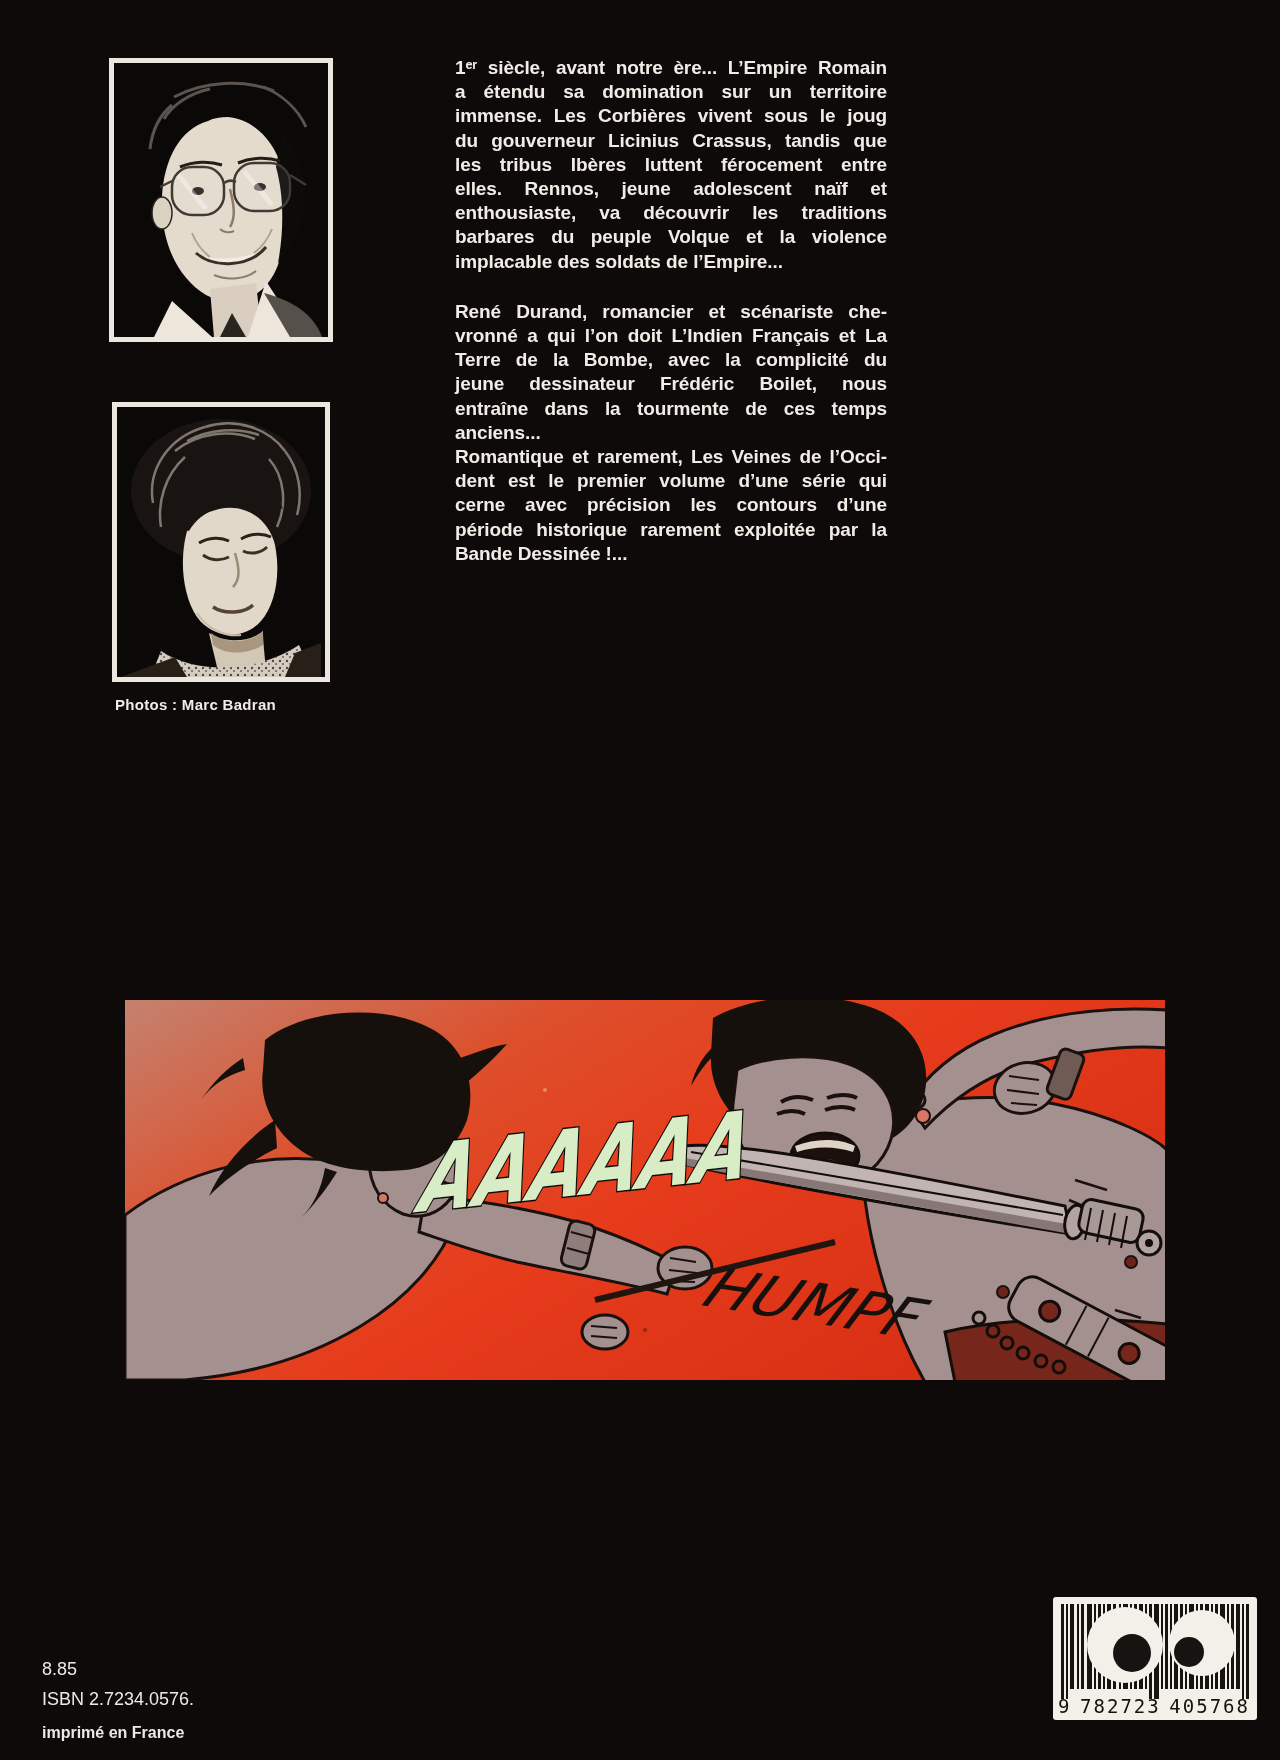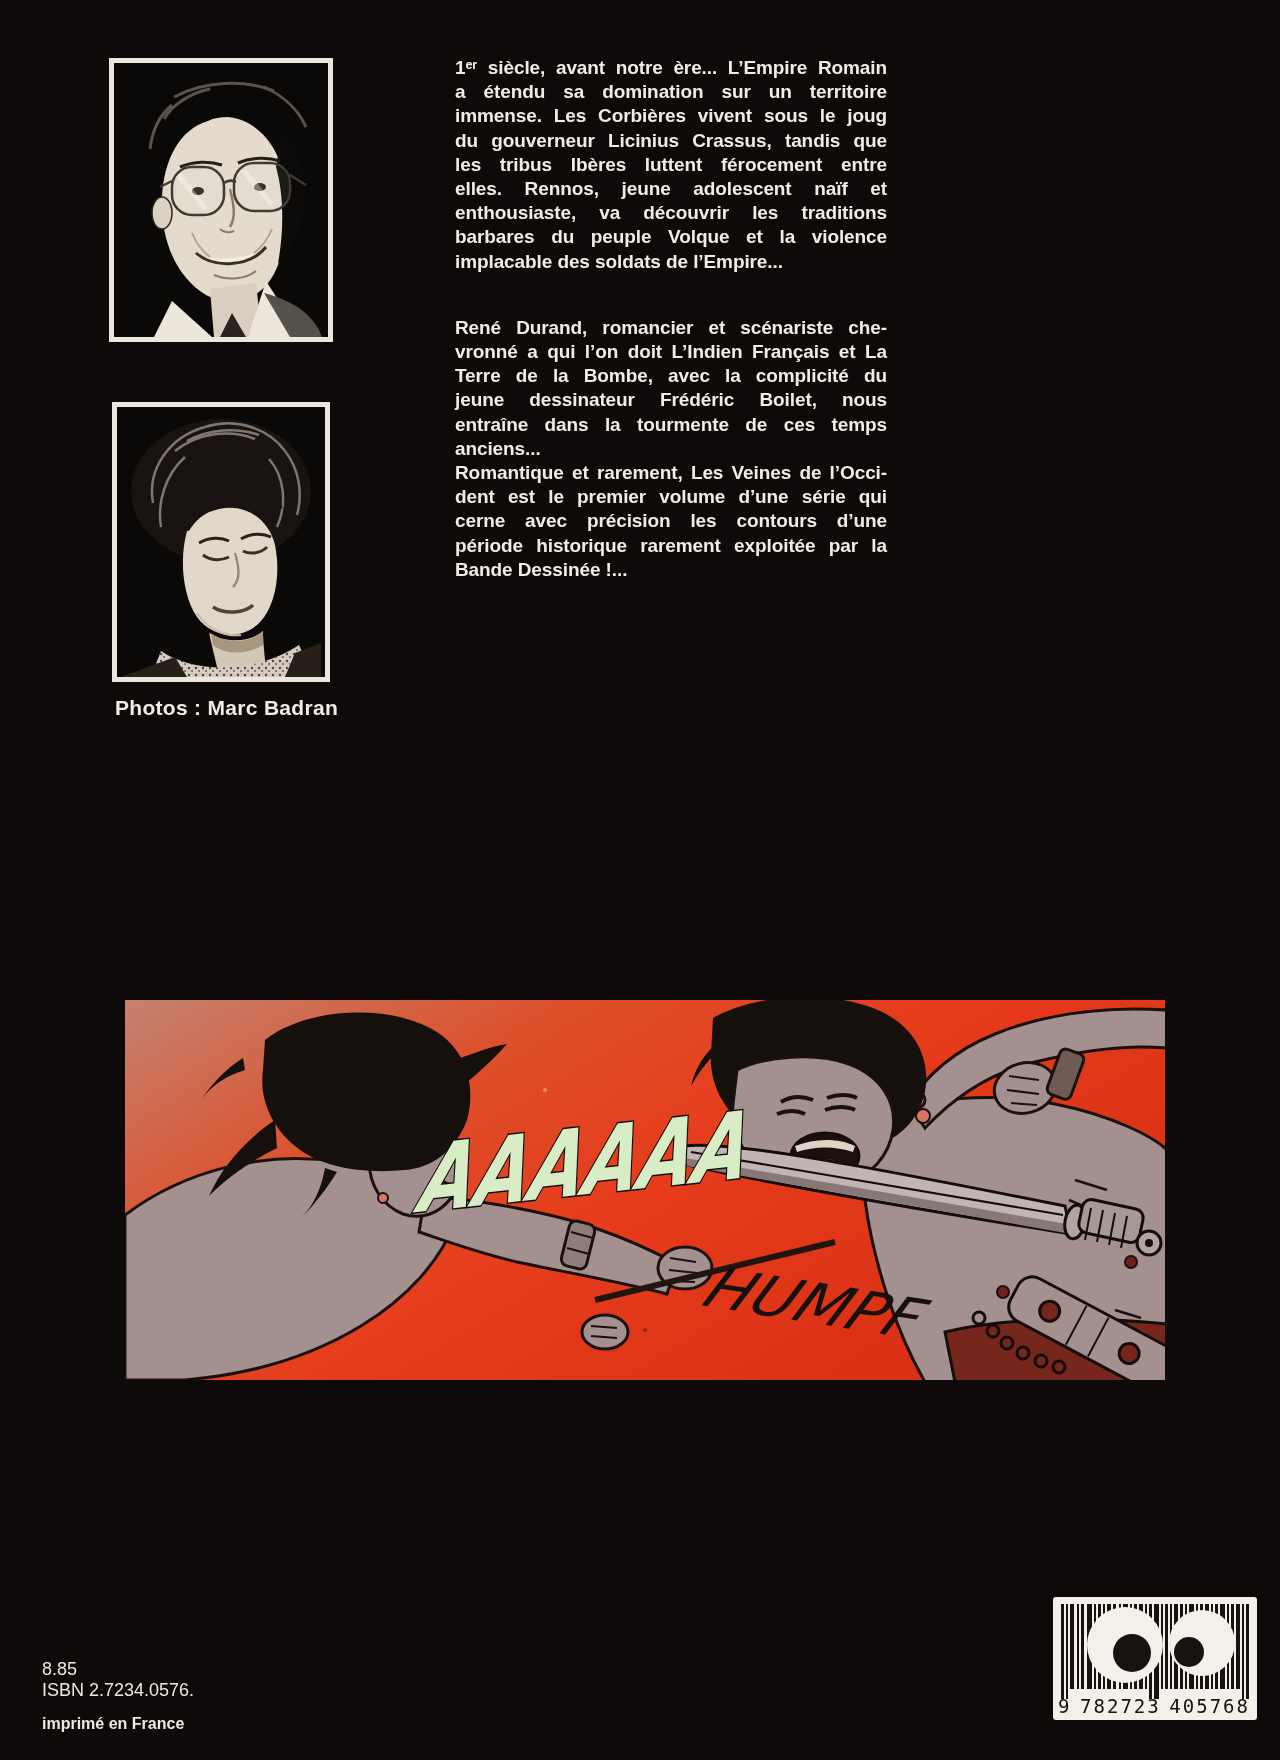--- a/index.html
+++ b/index.html
@@ -8,37 +8,37 @@
     background:#0e0a09;
     font-family:"Liberation Sans","DejaVu Sans",sans-serif;
   }
   
   .photo{position:absolute;background:#ece7de;padding:5px;box-sizing:border-box;}
   .photo svg{display:block;background:#0b0908;}
   #photo1{left:109px;top:58px;width:224px;height:284px;}
   #photo2{left:112px;top:402px;width:218px;height:280px;}
   .photo-caption{
     position:absolute;left:115px;top:696px;
-    color:#f1ede6;font-size:21px;font-weight:700;letter-spacing:.3px;
+    color:#f1ede6;font-size:15px;font-weight:700;letter-spacing:.3px;
   }
   
   .synopsis{
     position:absolute;left:455px;top:56px;width:432px;
     color:#f1ede6;font-size:19px;line-height:24.2px;font-weight:700;
     letter-spacing:-.1px;
   }
-  .synopsis .para.gap{margin-top:42px;}
+  .synopsis .para.gap{margin-top:26px;}
   .synopsis .line{text-align:justify;text-align-last:justify;}
   .synopsis .line.end{text-align-last:left;}
   
   .panel{position:absolute;left:125px;top:1000px;width:1040px;height:380px;}
   .panel svg{display:block;}
   
   .footer{position:absolute;left:42px;top:1659px;color:#eceae4;}
-  .footer .price{font-size:18px;margin-bottom:0;}
+  .footer .price{font-size:18px;margin-bottom:9px;}
   .footer .isbn{font-size:18px;font-weight:400;margin-bottom:14px;}
   .footer .printed{font-size:16px;font-weight:700;}
   
   .barcode{
     position:absolute;left:1053px;top:1597px;width:204px;height:123px;
     background:#f3f0ea;border-radius:3px;
   }
   .barcode svg{position:absolute;left:0;top:0;}
   .barcode .digits{
     position:absolute;left:5px;right:7px;bottom:3px;

